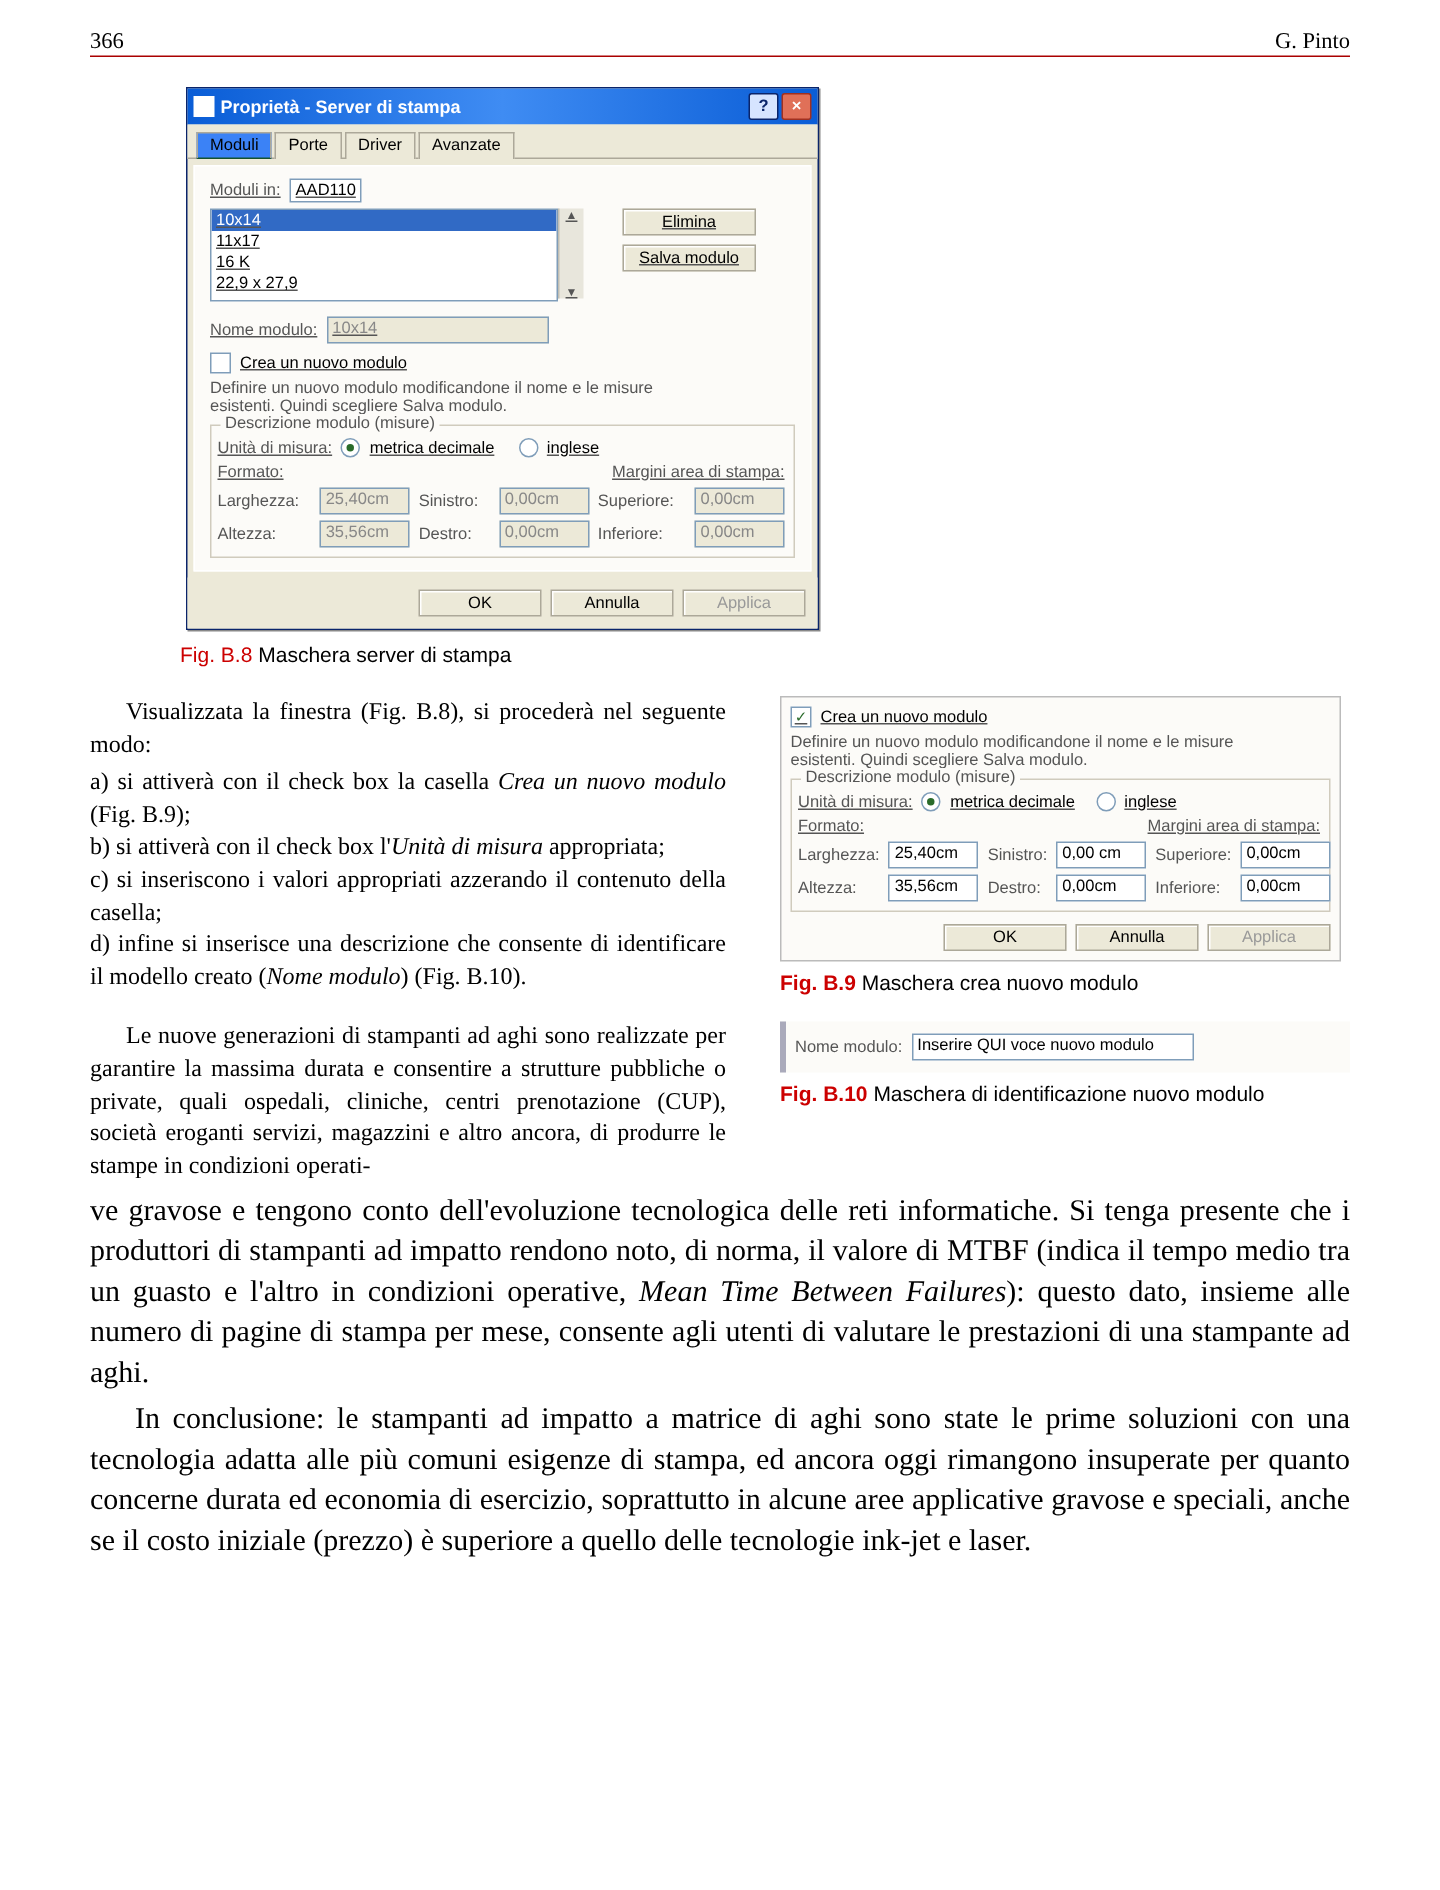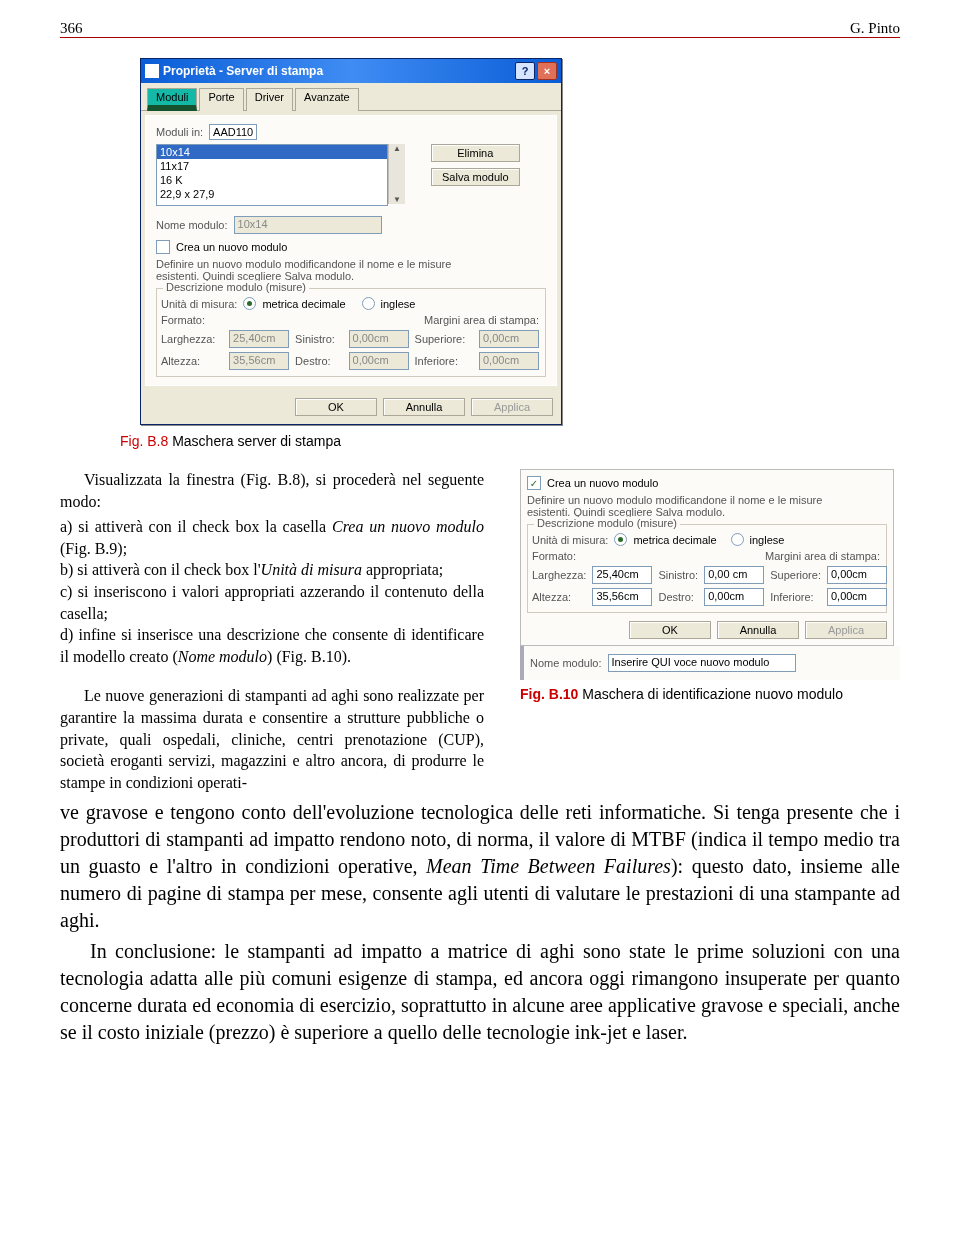--- a/index.html
+++ b/index.html
@@ -16,21 +16,21 @@
   .header {
     display: flex;
     justify-content: space-between;
     border-bottom: 1px solid #a00;
     margin-bottom: 20px;
     font-size: 15px;
   }
   .pagenum { color: #000; }
   .author { color: #000; }
   .top-figure {
-    margin-left: 80px;
+    margin-left: 64px;
     margin-bottom: 8px;
   }
   .caption1 {
     color: #c00;
     font-family: Arial, Helvetica, sans-serif;
     font-size: 14px;
     margin-left: 60px;
     margin-bottom: 20px;
   }
   .caption1 b { font-weight: normal; }
@@ -116,30 +116,30 @@
     border: 1px solid #aca899;
     border-bottom: none;
     padding: 2px 8px;
     margin-right: 2px;
     position: relative;
     top: 1px;
     font-size: 11px;
     color: #000;
   }
   .xp-tab.active {
-    background: #14b8a6;
-    border-bottom: 6px solid #14532d;
+    background: #3b82f6;
+    border-bottom: 1px solid #14532d;
   }
   .xp-body {
     padding: 8px 10px;
     background: #fcfbf8;
     border: 1px solid #fff;
     margin: 4px;
   }
-  .xp-row { display: flex; align-items: center; margin-bottom: 4px; gap: 6px; }
+  .xp-row { display: flex; align-items: center; margin-bottom: 4px; gap: 6px; text-decoration: underline; }
   .xp-label { font-size: 11px; color: #555; }
   .xp-readonly { background: #fff; border: 1px solid #7f9db9; padding: 1px 3px; color: #000; }
   .xp-listbox {
     background: #fff;
     border: 1px solid #7f9db9;
     height: 60px;
     width: 230px;
     overflow: hidden;
     font-size: 11px;
   }
@@ -358,20 +358,24 @@
             <span class="xp-label">Inferiore:</span>
             <span class="xp-input">0,00cm</span>
           </div>
         </div>
         <div style="display:flex;justify-content:flex-end;gap:6px;margin-top:8px">
           <div class="xp-btn">OK</div>
           <div class="xp-btn">Annulla</div>
           <div class="xp-btn" style="color:#999">Applica</div>
         </div>
       </div>
+      <div class="caption-side">
+        <b>Fig. B.9</b>
+        <span class="desc">Maschera crea nuovo modulo</span>
+      </div>
 
       <div class="xp-mini">
         <span class="xp-label">Nome modulo:</span>
         <span class="xp-input" style="width:180px">Inserire QUI voce nuovo modulo</span>
       </div>
       <div class="caption-side">
         <b>Fig. B.10</b>
         <span class="desc">Maschera di identificazione nuovo modulo</span>
       </div>
     </div>

